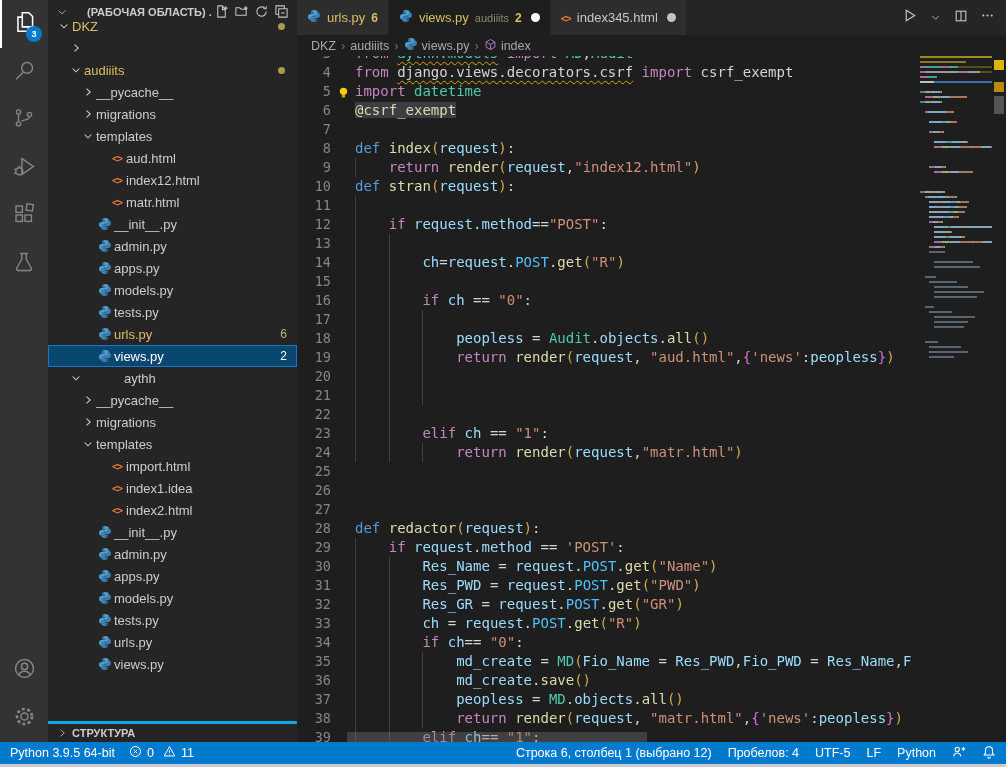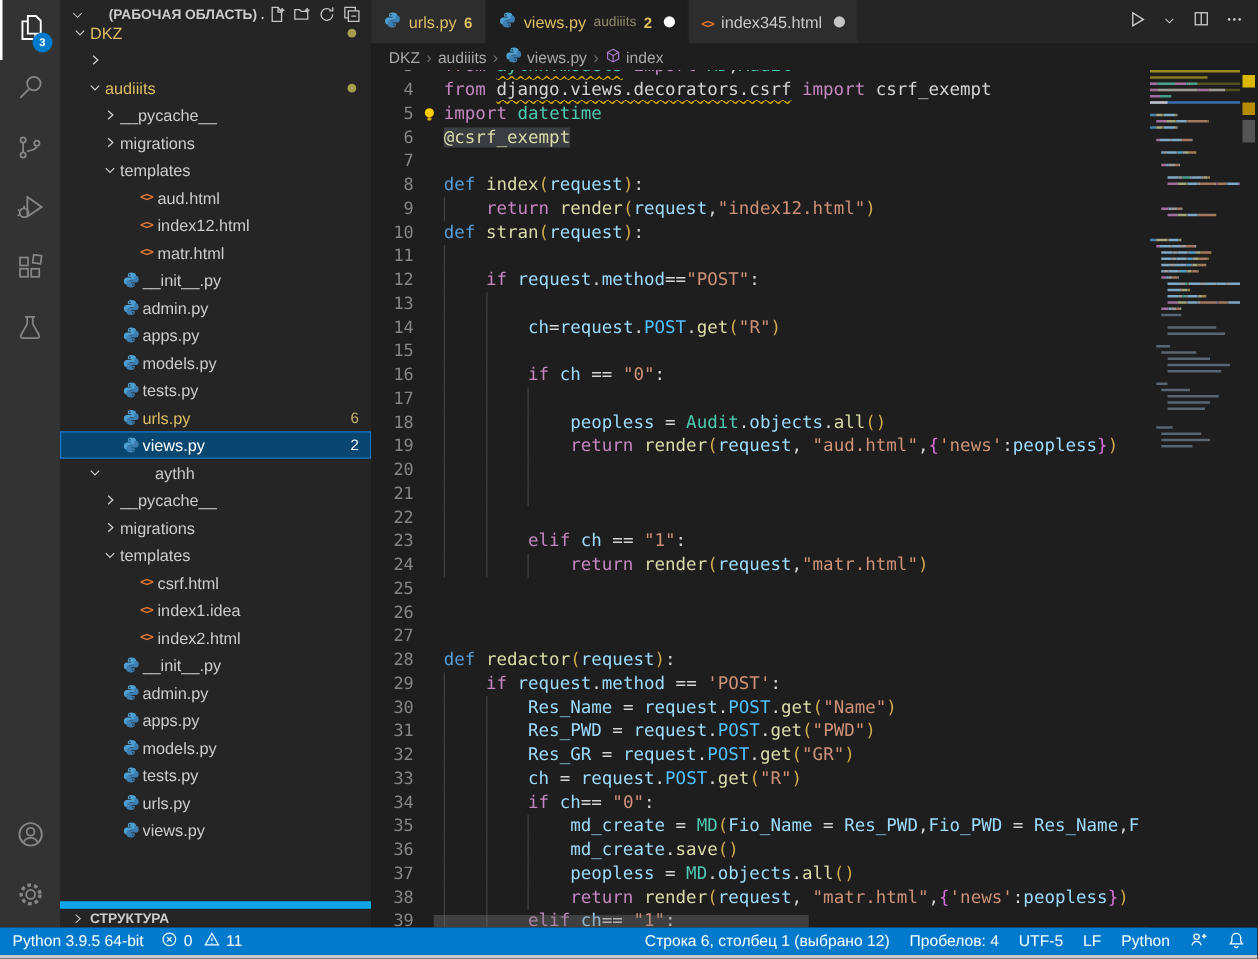--- a/index.html
+++ b/index.html
@@ -31,21 +31,21 @@
   .row { height:22px; display:flex; align-items:center; font-size:13px; white-space:nowrap; cursor:pointer; position:relative; }
   .row .chev { width:16px; display:flex; justify-content:center; flex:none; }
   .row .fic { width:18px; display:flex; justify-content:center; flex:none; }
   .row .lbl { flex:1; overflow:hidden; text-overflow:ellipsis; }
   .row .badge { margin-right:10px; font-size:12px; color:#c5b568; }
   .row .dot { width:7px; height:7px; border-radius:50%; background:#a89c4e; margin-right:12px; }
   .row.warn .lbl { color:#ddbe63; }
   .row.selected { background:#094771; outline:1px solid #1b74c4; outline-offset:-1px; }
   .row.selected .lbl, .row.selected .badge { color:#ffffff; }
   .html-ic { color:#e37933; font-size:10px; font-weight:bold; letter-spacing:-1px; font-family:"DejaVu Sans Mono",monospace; }
-  .outline { height:21px; border-top:6px solid #0ea5e9; display:flex; align-items:center; font-size:11px;
+  .outline { height:21px; border-top:3px solid #0ea5e9; display:flex; align-items:center; font-size:11px;
              font-weight:bold; padding-left:4px; background:#252526; }
 
   
   .editor { flex:1; display:flex; flex-direction:column; min-width:0; background:#1e1e1e; }
   .tabbar { height:35px; background:#252526; display:flex; align-items:stretch; }
   .tabs { display:flex; }
   .tab { display:flex; align-items:center; padding:0 10px; font-size:13px; background:#2d2d2d; color:#c8c8c8;
          border-right:1px solid #252526; cursor:pointer; white-space:nowrap; }
   .tab.active { background:#1e1e1e; }
   .tab .lbl { margin-left:6px; }
@@ -364,21 +364,21 @@
                 <path fill="none" stroke="#cccccc" stroke-width="1.4" d="M3.5 6L8 10.5 12.5 6"></path>
               </svg>
             </span>
             <span class="lbl">templates</span>
           </div>
           <div class="row" style="padding-left: 44px;">
             <span class="chev"></span>
             <span class="fic">
               <span class="html-ic">&lt;&gt;</span>
             </span>
-            <span class="lbl">csrf.html</span>
+            <span class="lbl">import.html</span>
           </div>
           <div class="row" style="padding-left: 44px;">
             <span class="chev"></span>
             <span class="fic">
               <span class="html-ic">&lt;&gt;</span>
             </span>
             <span class="lbl">index1.idea</span>
           </div>
           <div class="row" style="padding-left: 44px;">
             <span class="chev"></span>

